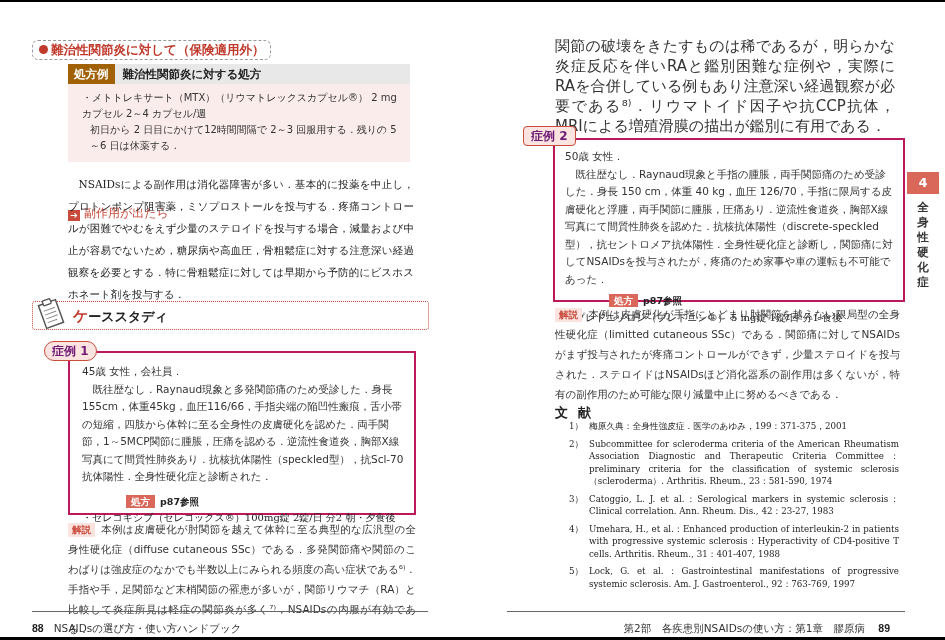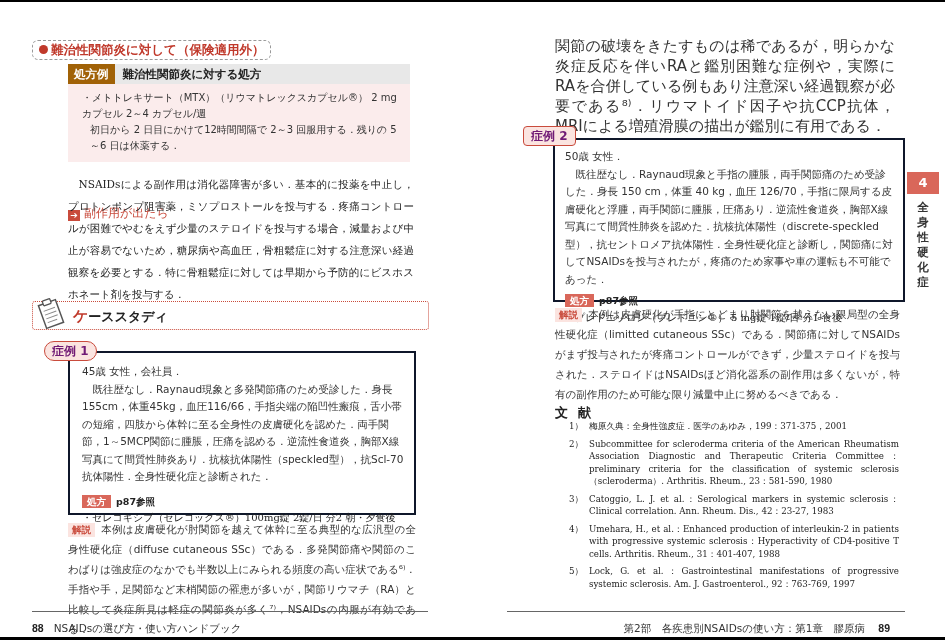--- a/index.html
+++ b/index.html
@@ -21,26 +21,26 @@
   .sub-head{position:absolute;left:68px;top:157px;font-size:12px;font-weight:normal;color:#c94b3c;white-space:nowrap;margin-top:48px;}
   .sub-head .arrow{display:inline-block;width:12px;height:11px;background:#c94b3c;color:#fff;font-size:9px;line-height:11px;text-align:center;margin-right:4px;vertical-align:-1px;}
   .body-serif{position:absolute;font-family:"DejaVu Serif","Liberation Serif",serif;font-size:10.5px;line-height:22px;color:#222;text-align:justify;}
   .side-body{left:68px;top:173px;width:346px;text-indent:1em;}
 
   .case-study{position:absolute;left:32px;top:301px;width:395px;height:27px;border:1.5px dotted #c94b3c;border-radius:3px;}
   .case-icon{position:absolute;left:0px;top:-6px;width:36px;height:36px;}
   .case-title{position:absolute;left:40px;top:5px;font-size:13px;font-weight:bold;color:#222;white-space:nowrap;}
   .case-title .first{color:#c0392b;font-size:15px;}
 
-  .case-box{position:absolute;border:2px solid #0f172a;background:#fff;}
+  .case-box{position:absolute;border:2px solid #be185d;background:#fff;}
   .case-tag{position:absolute;height:18px;padding:0 7px;background:#fbe4e0;border:1.5px solid #c94b3c;border-radius:4px;font-size:12px;font-weight:bold;color:#701a75;line-height:18px;white-space:nowrap;}
   .case-text{font-size:10.5px;line-height:17.5px;color:#333;}
   .case-text .ind{text-indent:1em;}
   .rx-mini{margin-top:7px;font-size:9.5px;font-weight:bold;color:#222;white-space:nowrap;}
-  .rx-mini .tag{display:inline-block;background:#d9675a;color:#fff;padding:0 5px;margin-right:5px;height:13px;line-height:13px;}
+  .rx-mini .tag{display:inline-block;background:#d9675a;color:#fff;padding:0 5px;margin-right:5px;height:13px;line-height:13px;margin-left:44px;}
   .rx-line{font-family:"DejaVu Serif","Liberation Serif",serif;font-size:10px;line-height:16px;color:#222;white-space:nowrap;}
 
   .explain{position:absolute;font-size:10.5px;line-height:20px;color:#333;text-align:justify;}
   .explain .tag{display:inline-block;background:#fbe4e0;color:#c94b3c;font-weight:bold;font-size:9.5px;padding:0 4px;margin-right:6px;line-height:14px;}
 
   .footer-line{position:absolute;top:611px;height:1px;background:#666;}
   .footer-text{position:absolute;top:622px;font-size:10.5px;color:#333;white-space:nowrap;}
   .footer-num{font-weight:bold;color:#222;font-family:"Liberation Sans",sans-serif;}
 
   
@@ -141,21 +141,21 @@
     </div>
 
     <div class="refs-title">文献</div>
     <ul class="refs">
       <li>
           <span class="num">1）</span>
           <span class="txt">梅原久典：全身性強皮症．医学のあゆみ，199：371-375，2001</span>
         </li>
       <li>
           <span class="num">2）</span>
-          <span class="txt">Subcommittee for scleroderma criteria of the American Rheumatism Association Diagnostic and Therapeutic Criteria Committee：preliminary criteria for the classification of systemic sclerosis（scleroderma）. Arthritis. Rheum., 23：581-590, 1980</span>
+          <span class="txt">Subcommittee for scleroderma criteria of the American Rheumatism Association Diagnostic and Therapeutic Criteria Committee：preliminary criteria for the classification of systemic sclerosis（scleroderma）. Arthritis. Rheum., 23：581-590, 1974</span>
         </li>
       <li>
           <span class="num">3）</span>
           <span class="txt">Catoggio, L. J. et al.：Serological markers in systemic sclerosis：Clinical correlation. Ann. Rheum. Dis., 42：23-27, 1983</span>
         </li>
       <li>
           <span class="num">4）</span>
           <span class="txt">Umehara, H., et al.：Enhanced production of interleukin-2 in patients with progressive systemic sclerosis：Hyperactivity of CD4-positive T cells. Arthritis. Rheum., 31：401-407, 1988</span>
         </li>
       <li>

